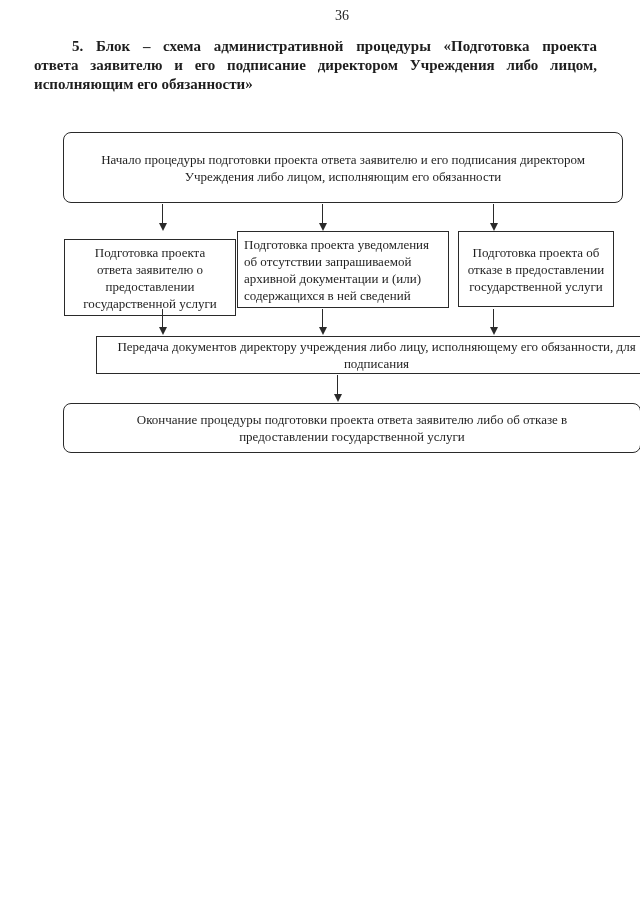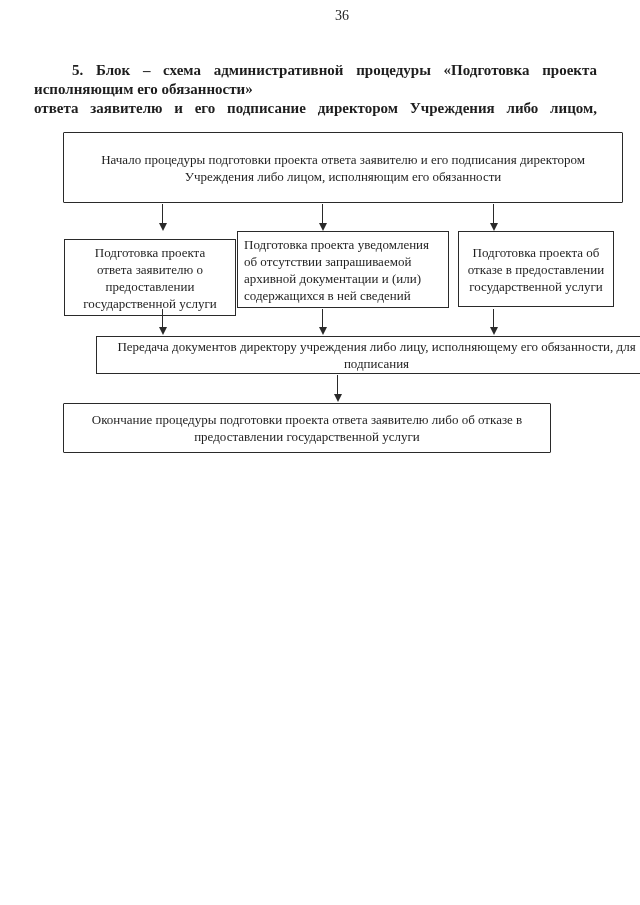--- a/index.html
+++ b/index.html
@@ -25,44 +25,44 @@
     position: absolute;
     left: 34px;
     top: 37px;
     width: 563px;
     font-weight: bold;
     font-size: 15px;
     line-height: 19px;
   }
   .heading .hl { text-align: justify; }
   .heading .hl.just { text-align-last: justify; }
-  .heading .hl.indent { text-indent: 38px; margin-top: 24px; }
+  .heading .hl.indent { text-indent: 38px; }
 
   .box {
     position: absolute;
     box-sizing: border-box;
     border: 1px solid #2a2a2a;
     background: #ffffff;
     display: flex;
     align-items: center;
     justify-content: center;
     text-align: center;
     font-size: 13px;
     line-height: 17px;
     white-space: pre-line;
   }
-  .rounded { border-radius: 1px; }
+  .rounded { border-radius: 8px; }
 
   .box.start    { left: 63px;  top: 132px; width: 560px; height: 71px; }
   .box.b-left   { left: 64px;  top: 231px; width: 172px; height: 77px; margin-top: 8px; }
   .box.b-mid    { left: 237px; top: 231px; width: 212px; height: 77px;
                   justify-content: flex-start; text-align: left; padding-left: 6px; }
   .box.b-right  { left: 458px; top: 231px; width: 156px; height: 76px; }
   .box.transfer { left: 63px;  top: 336px; width: 561px; height: 38px; margin-left: 33px; }
-  .box.end      { left: 63px;  top: 403px; width: 488px; height: 50px; }
+  .box.end      { left: 63px;  top: 403px; width: 578px; height: 50px; }
 
   .arrow {
     position: absolute;
     width: 9px;
     display: flex;
     flex-direction: column;
     align-items: center;
   }
   .arrow .shaft { width: 1px; flex: 1; background: #2a2a2a; }
   .arrow .head {
@@ -81,22 +81,22 @@
 </style>
 </head>
 <body>
 
 <div class="page">
 
   <div class="pagenum">36</div>
 
   <div class="heading">
     <div class="hl just indent">5. Блок – схема административной процедуры «Подготовка проекта</div>
+    <div class="hl just">ответа заявителю и его подписание директором Учреждения либо лицом,</div>
     <div class="hl">исполняющим его обязанности»</div>
-    <div class="hl just">ответа заявителю и его подписание директором Учреждения либо лицом,</div>
   </div>
 
   <div>
 
     <div class="box rounded start">Начало процедуры подготовки проекта ответа заявителю и его подписания директором
 Учреждения либо лицом, исполняющим его обязанности</div>
 
     <div class="arrow a1">
         <div class="shaft"></div>
         <div class="head"></div>

